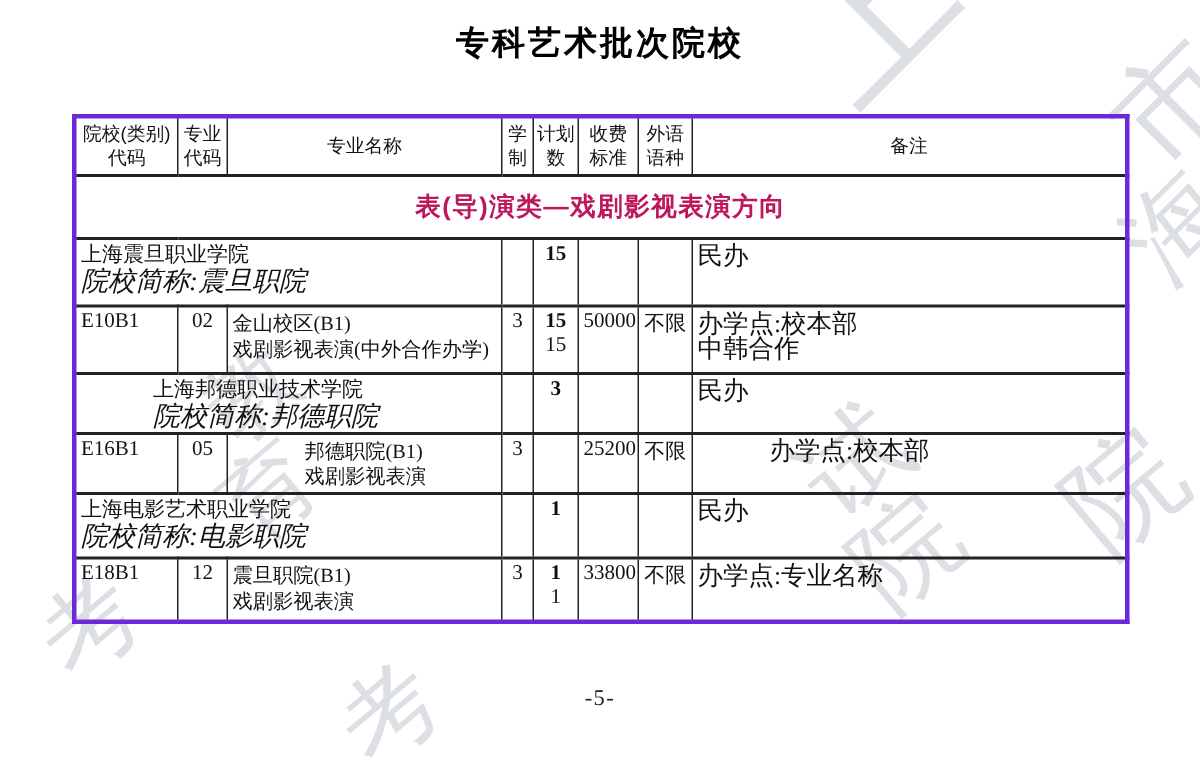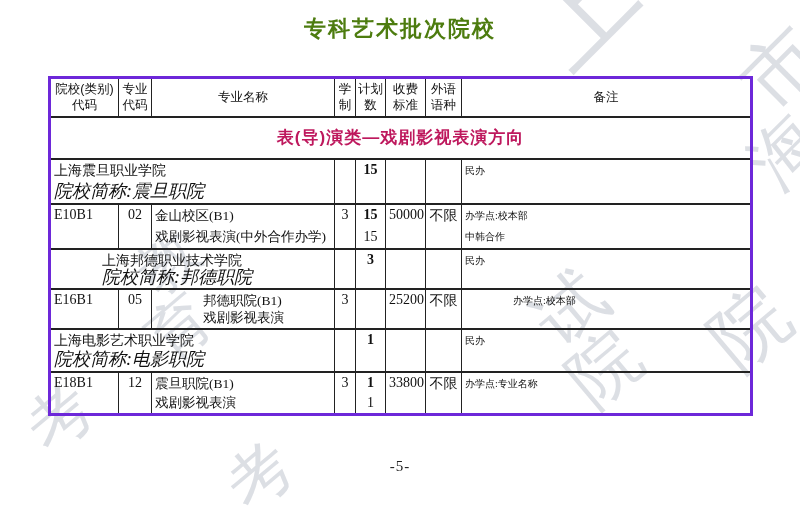--- a/index.html
+++ b/index.html
@@ -33,21 +33,21 @@
   .wm9{left:712px;top:290px;font-size:76px;transform:rotate(-40deg);}
   .wm10{left:752px;top:116px;font-size:70px;transform:rotate(-45deg);}
   
   .title{
     position:absolute;z-index:2;
     left:0;top:14px;width:100%;
     margin:0;
     text-align:center;
     font-family:"Liberation Sans", sans-serif;
     font-size:22px;font-weight:700;
-    letter-spacing:2px;color:#4d7c0f;
+    letter-spacing:2px;color:#000000;
   }
   
   table.tbl{
     position:absolute;z-index:1;
     left:48px;top:76px;width:702px;
     border-collapse:collapse;table-layout:fixed;
     background:transparent;
   }
   .tbl td,.tbl th{
     border-left:1.5px solid #222;
@@ -72,32 +72,32 @@
   tr.sec{height:42px;}
   tr.sec td{
     text-align:center;vertical-align:middle;
     font-family:"Liberation Sans", sans-serif;
     font-size:17px;font-weight:700;
     letter-spacing:1px;color:#be185d;
   }
   
   tr.rA{height:45px;} tr.rB{height:40px;} tr.rC{height:43px;}
   .tbl td{font-size:14px;vertical-align:top;}
-  .two{display:flex;flex-direction:column;justify-content:space-between;}
+  .two{display:flex;flex-direction:column;}
   tr.rA .two{height:38px;} tr.rB .two{height:33px;margin-left:48px;} tr.rC .two{height:36px;}
   .vbot{vertical-align:bottom;}
   .ctr{text-align:center;}
   .bold{font-weight:700;}
   .code{font-size:13.5px;}
   .num{font-size:13.5px;text-align:center;}
   .school-name{font-size:14px;line-height:17px;}
   .school-abbr{font-style:italic;font-size:18px;line-height:17px;}
   .school-cell{padding-left:7px;}
   .mname span{line-height:17px;font-size:13.5px;}
-  .remark span{line-height:17px;font-size:10px;}
+  .remark span{line-height:17px;font-size:17px;}
   
   .pageno{
     position:absolute;z-index:2;
     left:0;top:458px;width:100%;
     text-align:center;
     font-family:"Liberation Serif", serif;
     font-size:15px;color:#222;letter-spacing:1px;
   }
 </style>
 </head>

